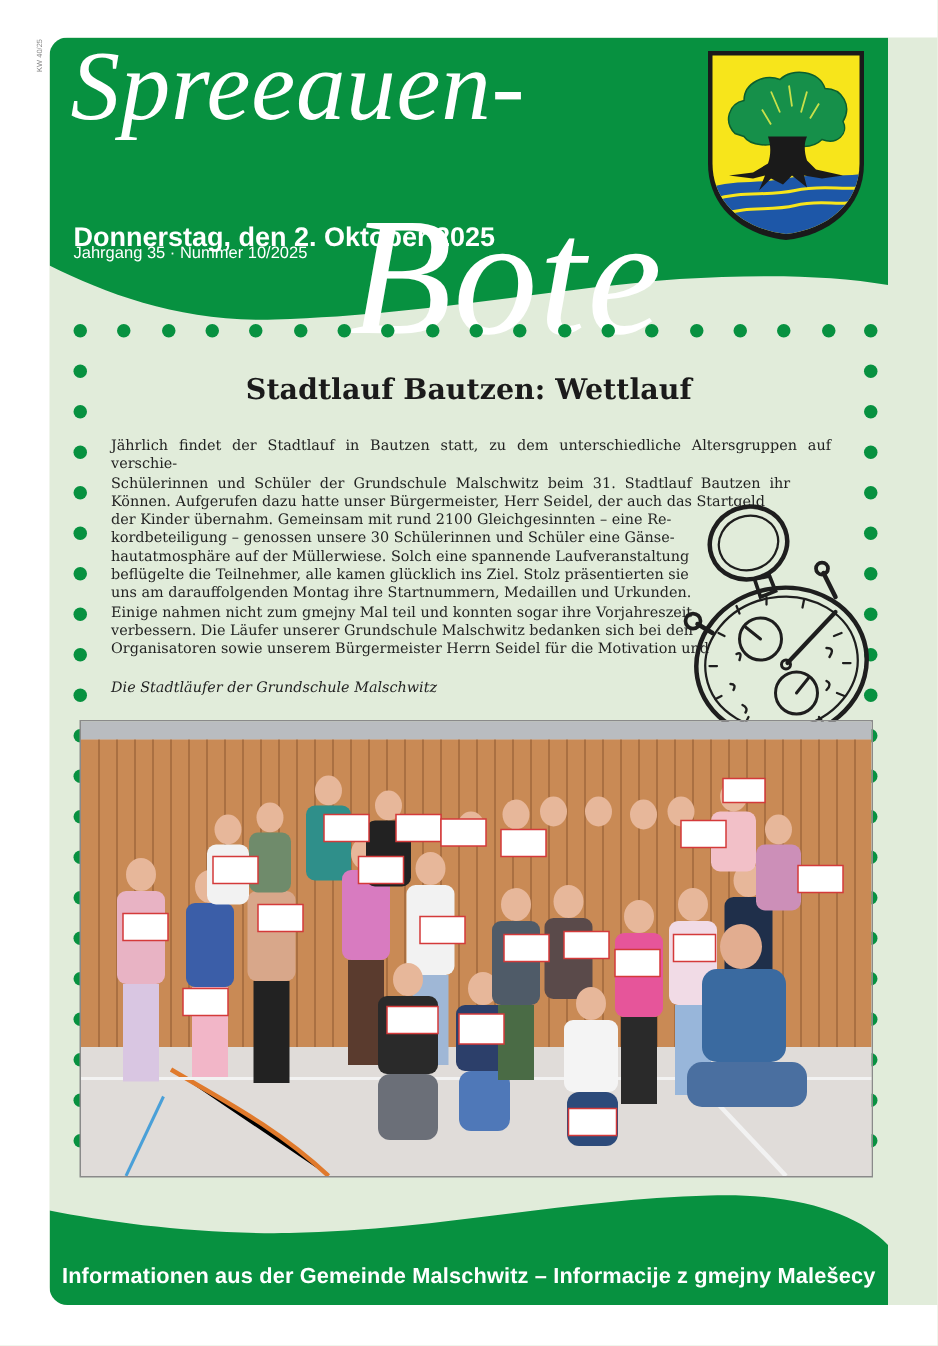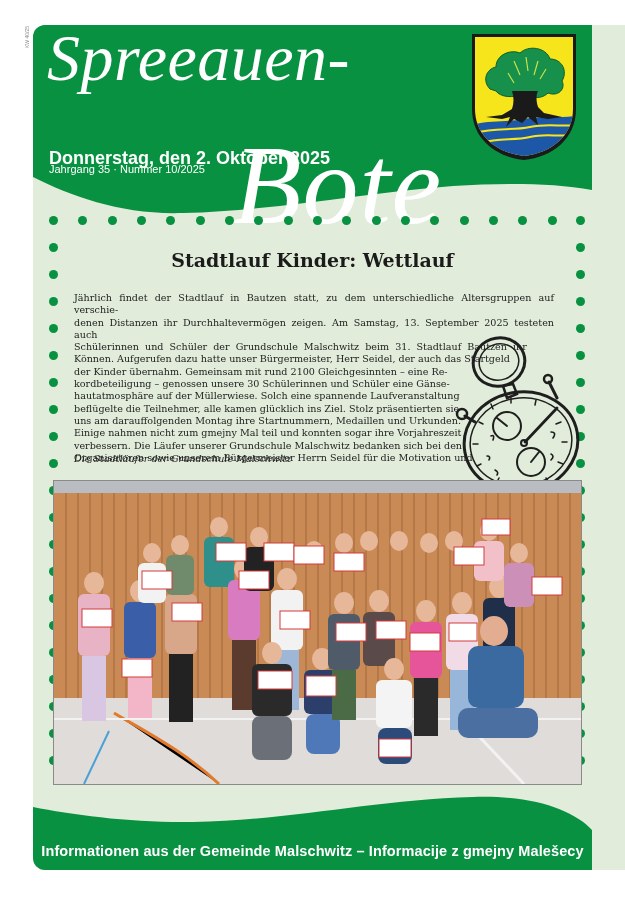--- a/index.html
+++ b/index.html
@@ -115,25 +115,24 @@
       <div class="dot" style="left:543px;top:542px"></div>
       <div class="dot" style="left:543px;top:569px"></div>
       <div class="dot" style="left:543px;top:596px"></div>
       <div class="dot" style="left:543px;top:623px"></div>
       <div class="dot" style="left:543px;top:650px"></div>
       <div class="dot" style="left:543px;top:677px"></div>
       <div class="dot" style="left:543px;top:704px"></div>
       <div class="dot" style="left:543px;top:731px"></div>
   </div>
 
-  <div class="article-title">Stadtlauf Kinder: Wettlauf</div>
+  <div class="article-title">Stadtlauf Bautzen: Wettlauf</div>
 
   <div class="article-body">
     <span class="wide">Jährlich findet der Stadtlauf in Bautzen statt, zu dem unterschiedliche Altersgruppen auf verschie-</span>
-    <span class="wide">denen Distanzen ihr Durchhaltevermögen zeigen. Am Samstag, 13. September 2025 testeten auch</span>
     <span class="line" style="word-spacing:3px">Schülerinnen und Schüler der Grundschule Malschwitz beim 31. Stadtlauf Bautzen ihr</span>
     <span class="line">Können. Aufgerufen dazu hatte unser Bürgermeister, Herr Seidel, der auch das Startgeld</span>
     <span class="line">der Kinder übernahm. Gemeinsam mit rund 2100 Gleichgesinnten – eine Re-</span>
     <span class="line">kordbeteiligung – genossen unsere 30 Schülerinnen und Schüler eine Gänse-</span>
     <span class="line">hautatmosphäre auf der Müllerwiese. Solch eine spannende Laufveranstaltung</span>
     <span class="line">beflügelte die Teilnehmer, alle kamen glücklich ins Ziel. Stolz präsentierten sie</span>
     <span class="line">uns am darauffolgenden Montag ihre Startnummern, Medaillen und Urkunden.</span>
     <span class="line">Einige nahmen nicht zum gmejny Mal teil und konnten sogar ihre Vorjahreszeit</span>
     <span class="line">verbessern. Die Läufer unserer Grundschule Malschwitz bedanken sich bei den</span>
     <span class="line">Organisatoren sowie unserem Bürgermeister Herrn Seidel für die Motivation und</span>

